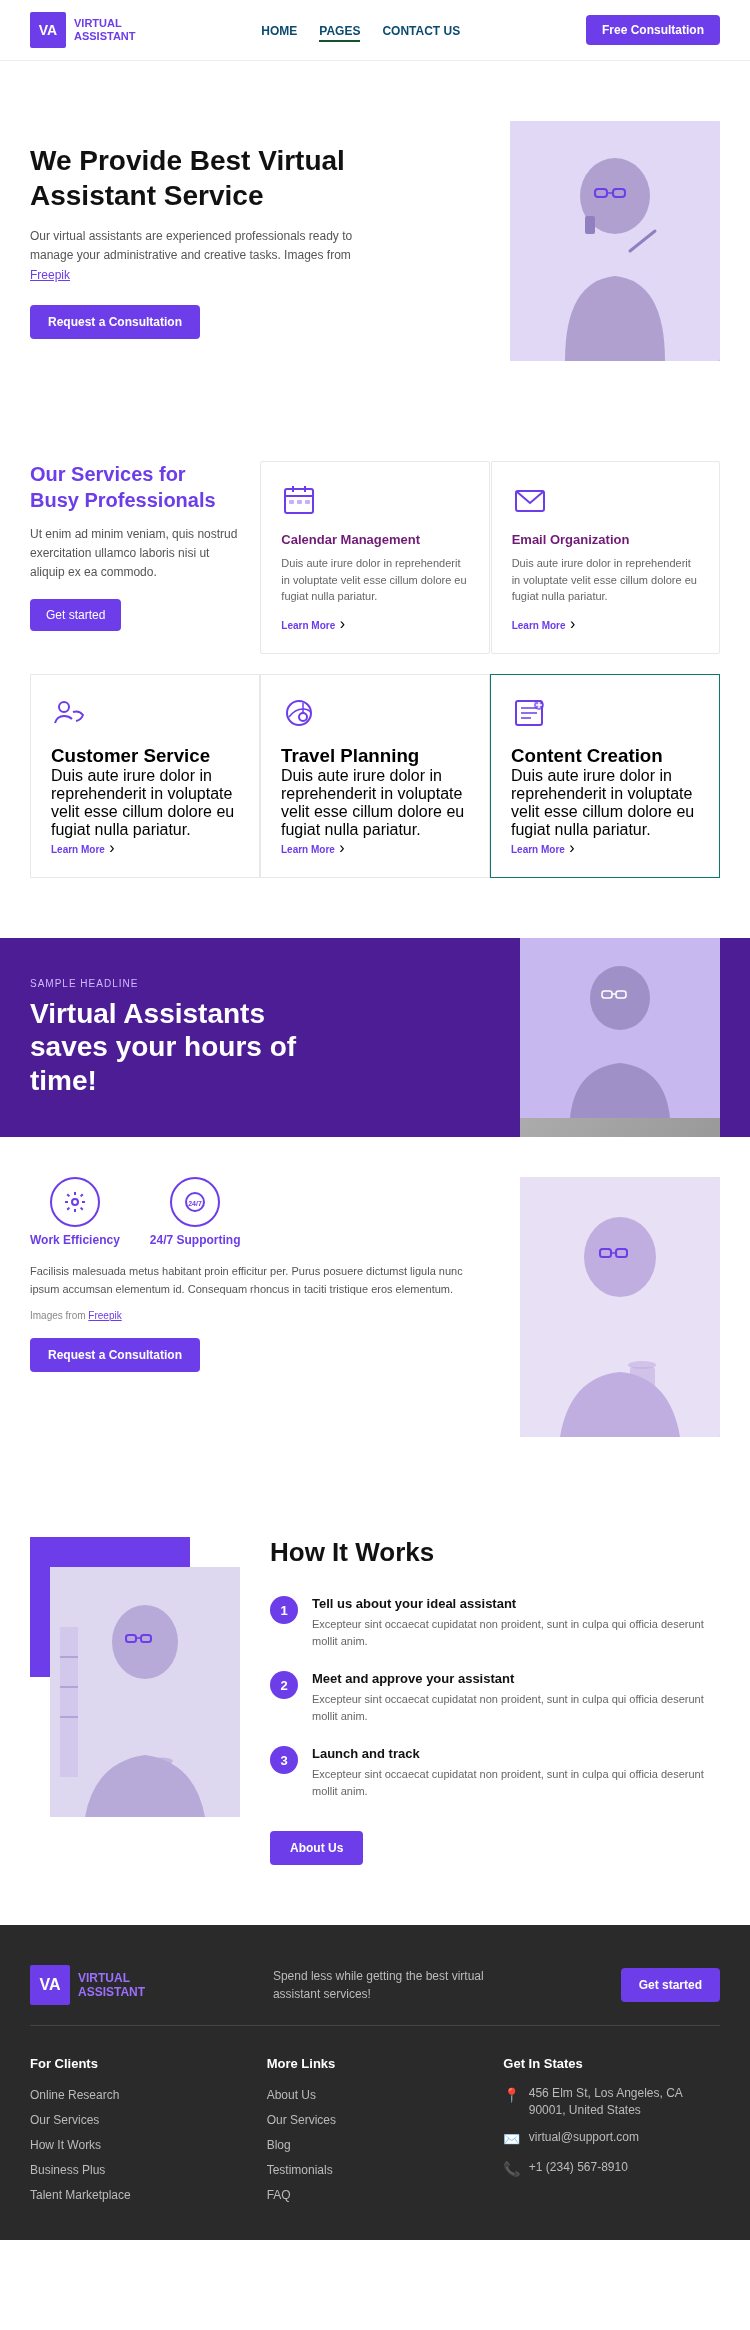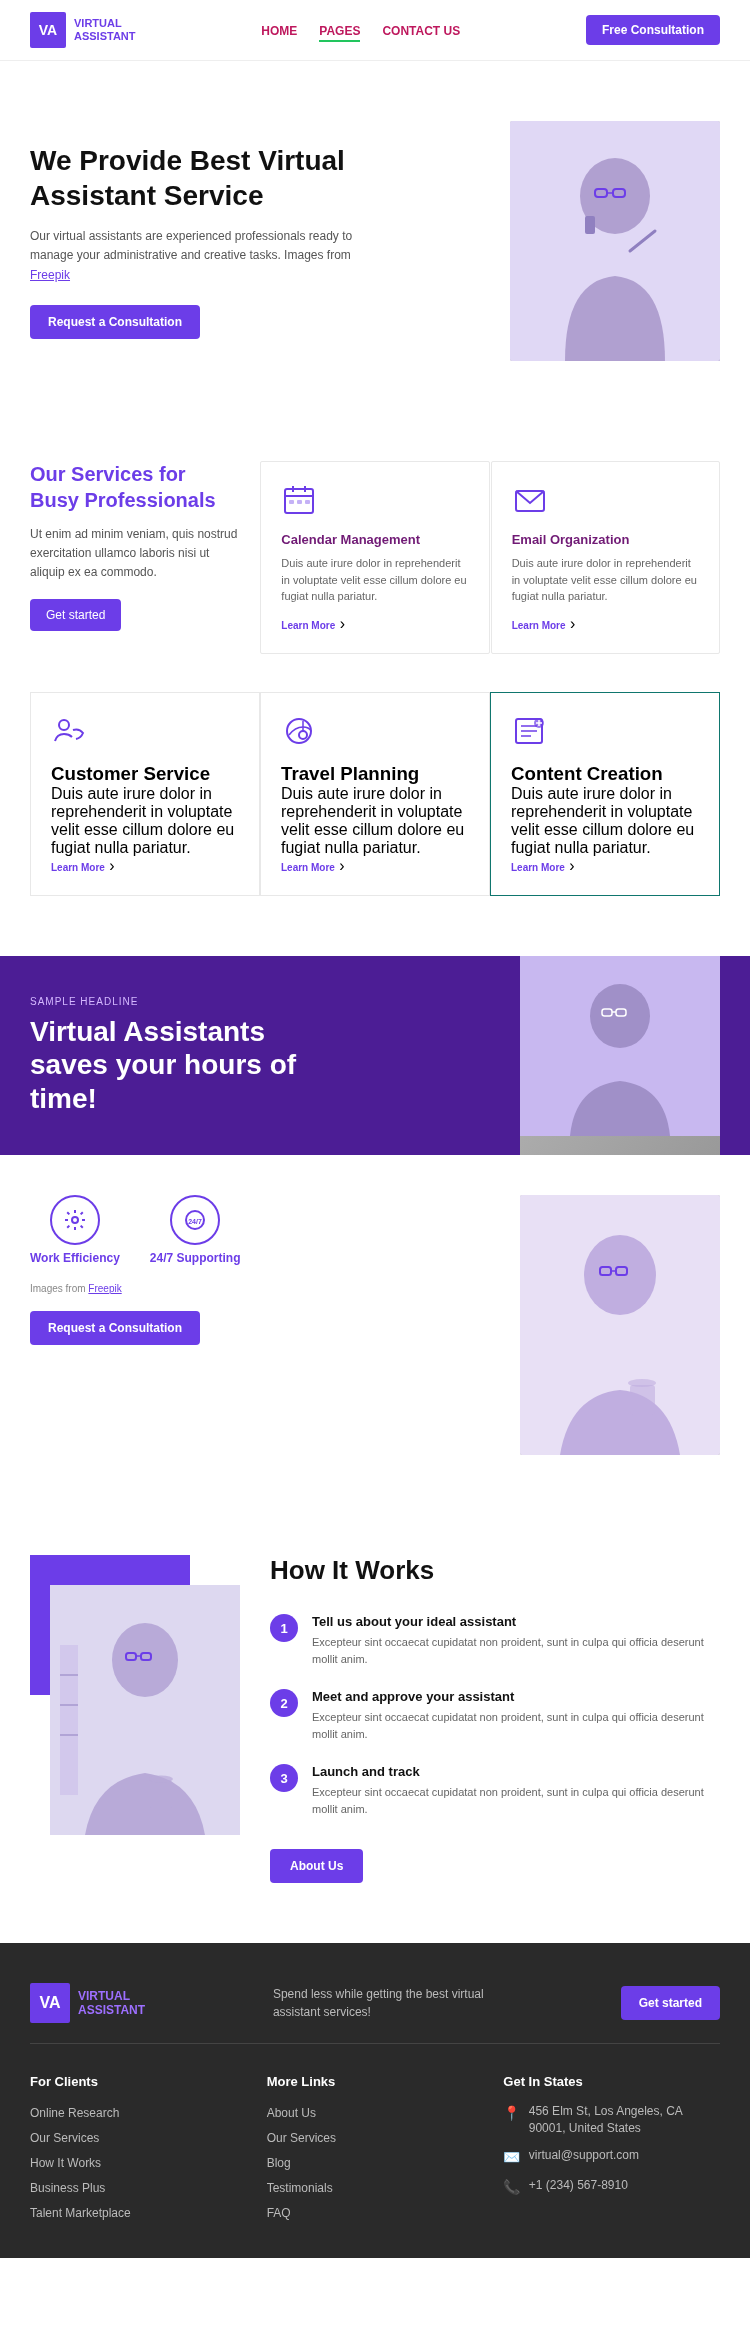--- a/index.html
+++ b/index.html
@@ -13,22 +13,22 @@
     }
     .logo-wrap { display: flex; align-items: center; gap: 8px; }
     .logo-icon {
       width: 36px; height: 36px; background: #6c3de8;
       display: flex; align-items: center; justify-content: center;
       color: #fff; font-weight: 900; font-size: 14px; border-radius: 2px;
     }
     .logo-text { font-size: 11px; font-weight: 700; color: #222; line-height: 1.2; text-transform: uppercase; }
     .logo-text span { color: #6c3de8; display: block; }
     nav ul { display: flex; list-style: none; gap: 22px; align-items: center; }
-    nav ul li a { text-decoration: none; color: #be185d; font-size: 12px; font-weight: 600; text-transform: uppercase; margin-top: 20px; }
-    nav ul li a.active { border-bottom: 2px solid #22c55e; padding-bottom: 2px; }
+    nav ul li a { text-decoration: none; color: #0c4a6e; font-size: 12px; font-weight: 600; text-transform: uppercase; margin-top: 20px; }
+    nav ul li a.active { border-bottom: 2px solid #14532d; padding-bottom: 2px; }
     .nav-cta {
       background: #6c3de8; color: #fff; border: none; padding: 8px 16px;
       border-radius: 4px; font-size: 12px; font-weight: 600; cursor: pointer;
     }
 
     
     .hero {
       display: flex; align-items: center; padding: 60px 30px 40px 30px;
       position: relative; overflow: hidden; min-height: 280px;
     }
@@ -160,21 +160,21 @@
     .contact-icon { color: #9d6fff; font-size: 14px; margin-top: 1px; flex-shrink: 0; }
 
     
     .icon-svg { width: 36px; height: 36px; }
 
     
     .services-bottom-grid {
       display: grid;
       grid-template-columns: 1fr 1fr 1fr;
       gap: 0;
-      margin-top: 38px;
+      margin-top: 20px;
     }
     .services-row1 {
       display: grid;
       grid-template-columns: 1fr 1fr 1fr;
       gap: 1px;
       margin-bottom: 1px;
     }
   </style>
 </head>
 <body>
@@ -341,20 +341,21 @@
       <div class="feature-item">
         <div class="icon-circle">
           <svg width="24" height="24" viewBox="0 0 24 24" fill="none" xmlns="http://www.w3.org/2000/svg">
             <circle cx="12" cy="12" r="9" stroke="#6c3de8" stroke-width="2"></circle>
             <text x="12" y="16" text-anchor="middle" font-size="7" fill="#6c3de8" font-weight="700">24/7</text>
           </svg>
         </div>
         <h4>24/7 Supporting</h4>
       </div>
     </div>
+    <p>Facilisis malesuada metus habitant proin efficitur per. Purus posuere dictumst ligula nunc ipsum accumsan elementum id. Consequam rhoncus in taciti tristique eros elementum.</p>
     <p class="img-credit">Images from <a href="#">Freepik</a></p>
     <button class="btn-primary">Request a Consultation</button>
   </div>
   <div class="features-right">
     <div class="features-right-img">
       <svg width="200" height="260" viewBox="0 0 200 260" xmlns="http://www.w3.org/2000/svg">
         <rect width="200" height="260" fill="#e8e0f5"></rect>
         <ellipse cx="100" cy="80" rx="36" ry="40" fill="#c0aee0"></ellipse>
         <path d="M40 260 Q50 200 100 195 Q150 200 160 260Z" fill="#c0aee0"></path>
         <rect x="80" y="72" width="11" height="8" rx="2.5" fill="none" stroke="#6c3de8" stroke-width="2"></rect>

